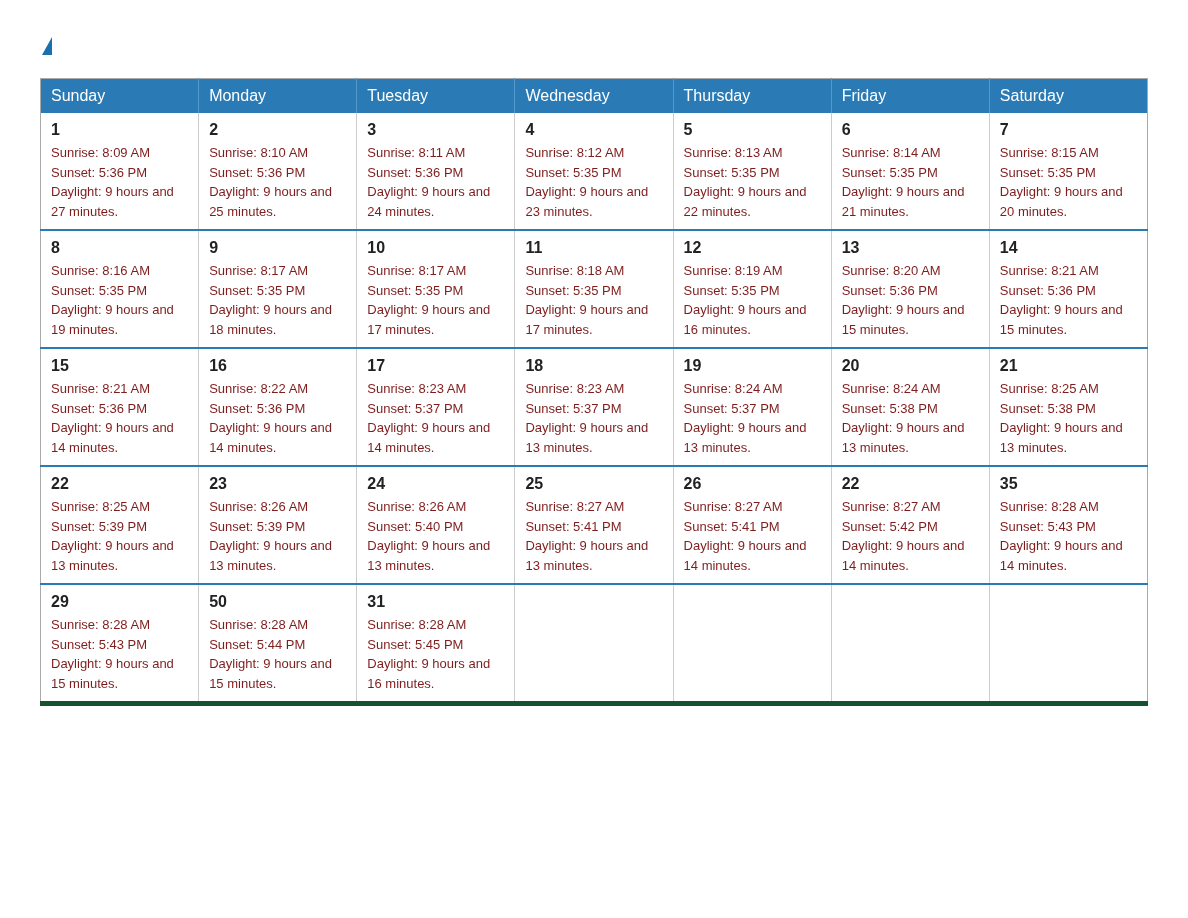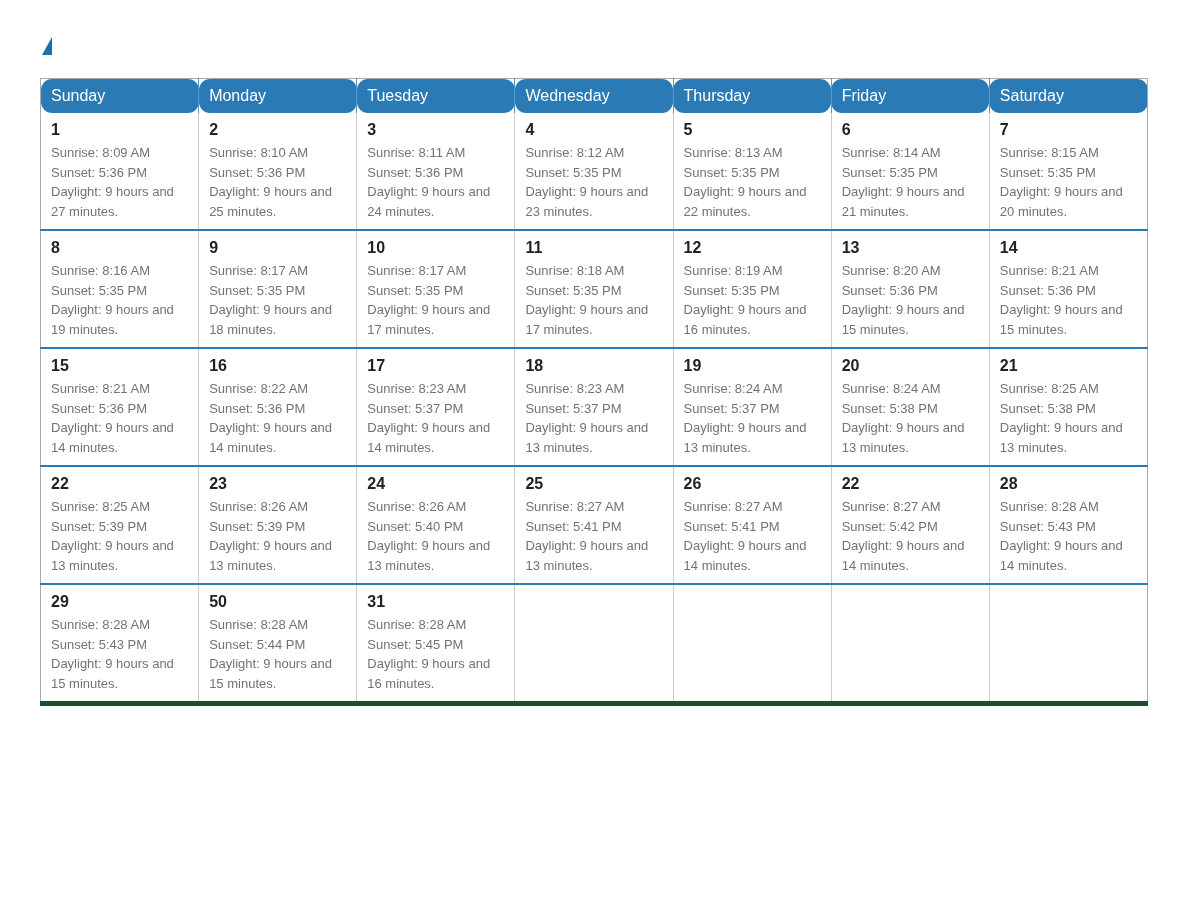--- a/index.html
+++ b/index.html
@@ -64,21 +64,20 @@
       border: 1px solid #aaa;
     }
     .calendar thead tr th {
       background-color: #2a7ab5;
       color: #fff;
       font-size: 16px;
       font-weight: normal;
       padding: 8px 10px;
       text-align: left;
       border-right: 1px solid #5599cc;
-      border-radius: 11px;
     }
     .calendar thead tr th:last-child {
       border-right: none;
     }
     .calendar tbody tr td {
       vertical-align: top;
       border-right: 1px solid #ccc;
       border-bottom: 2px solid #2a7ab5;
       padding: 8px 10px;
       width: 14.28%;
@@ -91,21 +90,21 @@
       border-bottom: 5px solid #14532d;
     }
     .day-number {
       font-size: 16px;
       font-weight: bold;
       color: #222;
       margin-bottom: 4px;
     }
     .day-info {
       font-size: 13px;
-      color: #737373;
+      color: #7f1d1d;
       line-height: 1.5;
     }
     .empty-cell {
       background: #fff;
     }
   </style>
 </head>
 <body>
 
 <div class="header">
@@ -245,21 +244,21 @@
         </td>
         <td>
           <div class="day-number">26</div>
           <div class="day-info">Sunrise: 8:27 AM<br>Sunset: 5:41 PM<br>Daylight: 9 hours and 14 minutes.</div>
         </td>
         <td>
           <div class="day-number">22</div>
           <div class="day-info">Sunrise: 8:27 AM<br>Sunset: 5:42 PM<br>Daylight: 9 hours and 14 minutes.</div>
         </td>
         <td>
-          <div class="day-number">28</div>
+          <div class="day-number">35</div>
           <div class="day-info">Sunrise: 8:28 AM<br>Sunset: 5:43 PM<br>Daylight: 9 hours and 14 minutes.</div>
         </td>
       </tr>
       <tr>
         <td>
           <div class="day-number">29</div>
           <div class="day-info">Sunrise: 8:28 AM<br>Sunset: 5:43 PM<br>Daylight: 9 hours and 15 minutes.</div>
         </td>
         <td>
           <div class="day-number">50</div>

